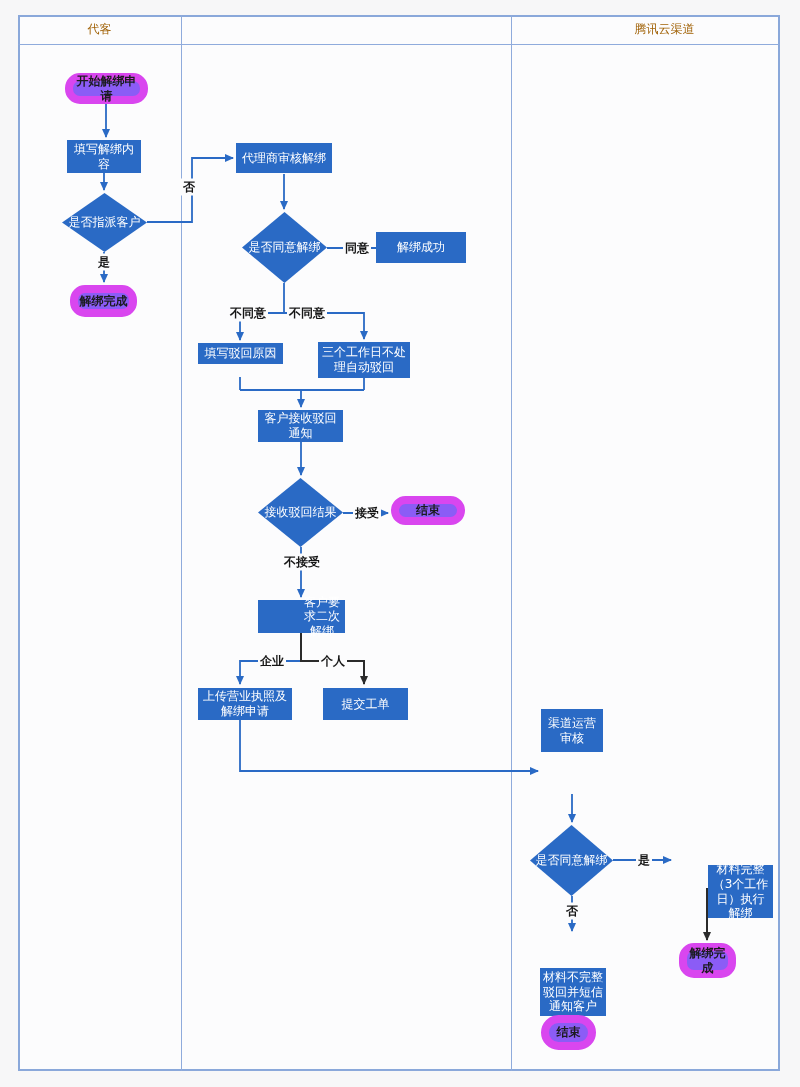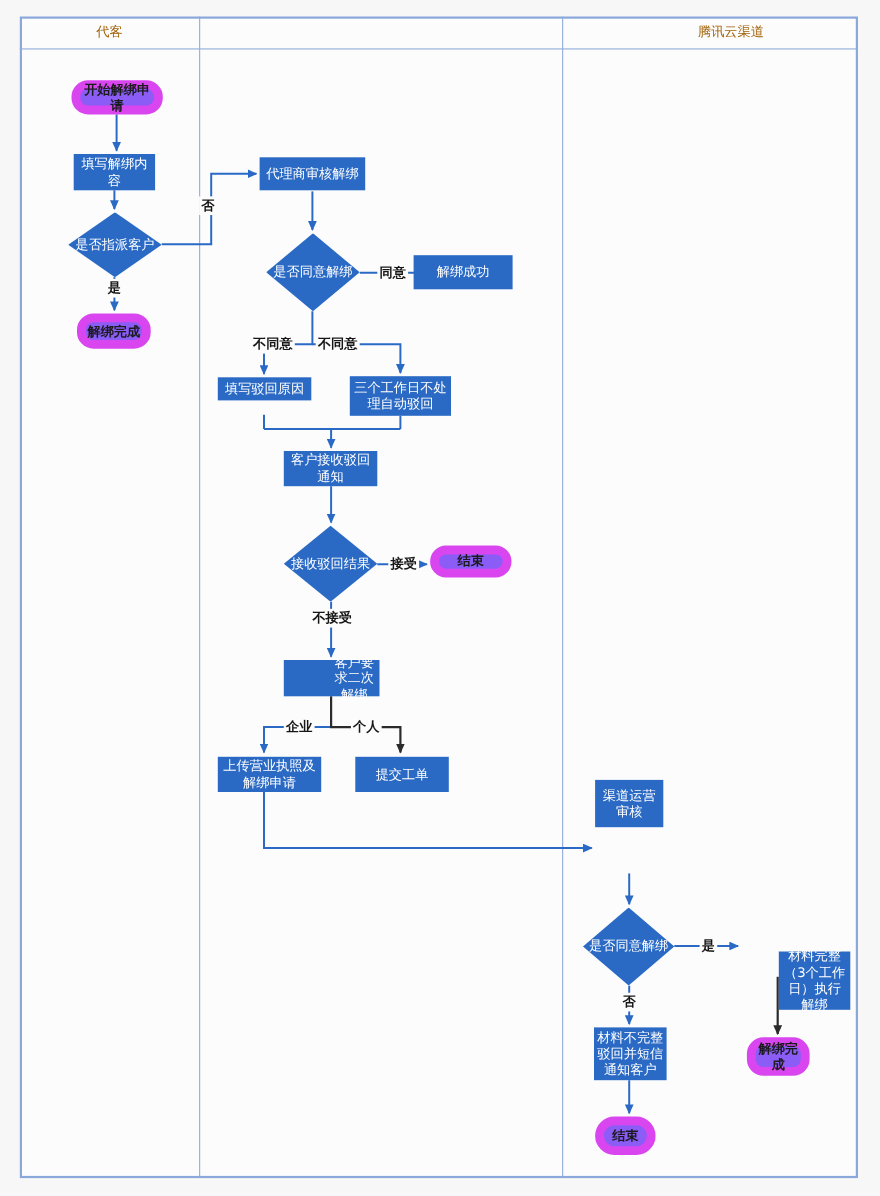--- a/index.html
+++ b/index.html
@@ -111,21 +111,21 @@
   <div class="node process" style="left:258px;top:410px;width:85px;height:32px;">客户接收驳回通知</div>
   <div class="node decision" style="left:258px;top:478px;width:85px;height:69px;">接收驳回结果</div>
   <div class="node terminator" style="left:391px;top:496px;width:74px;height:29px;border-radius:999px;">结束</div>
   <div class="node process" style="left:258px;top:600px;width:87px;height:33px;padding-left:44px;">客户要求二次解绑</div>
   <div class="node process" style="left:198px;top:688px;width:94px;height:32px;">上传营业执照及解绑申请</div>
   <div class="node process" style="left:323px;top:688px;width:85px;height:32px;">提交工单</div>
 
   <div class="node process" style="left:541px;top:709px;width:62px;height:43px;">渠道运营审核</div>
   <div class="node decision" style="left:530px;top:825px;width:83px;height:71px;">是否同意解绑</div>
   <div class="node process" style="left:708px;top:833px;width:65px;height:53px;margin-top:32px;">材料完整（3个工作日）执行解绑</div>
-  <div class="node process" style="left:540px;top:934px;width:66px;height:48px;">材料不完整驳回并短信通知客户</div>
+  <div class="node process" style="left:540px;top:968px;width:66px;height:48px;">材料不完整驳回并短信通知客户</div>
   <div class="node terminator" style="left:679px;top:943px;width:57px;height:35px;">解绑完成</div>
   <div class="node terminator" style="left:541px;top:1015px;width:55px;height:35px;border-radius:999px;">结束</div>
 
   <div class="edge-label" style="left:189px;top:187px;">否</div>
   <div class="edge-label" style="left:104px;top:262px;">是</div>
   <div class="edge-label" style="left:357px;top:248px;">同意</div>
   <div class="edge-label" style="left:248px;top:313px;">不同意</div>
   <div class="edge-label" style="left:307px;top:313px;">不同意</div>
   <div class="edge-label" style="left:367px;top:513px;">接受</div>
   <div class="edge-label" style="left:302px;top:562px;">不接受</div>

